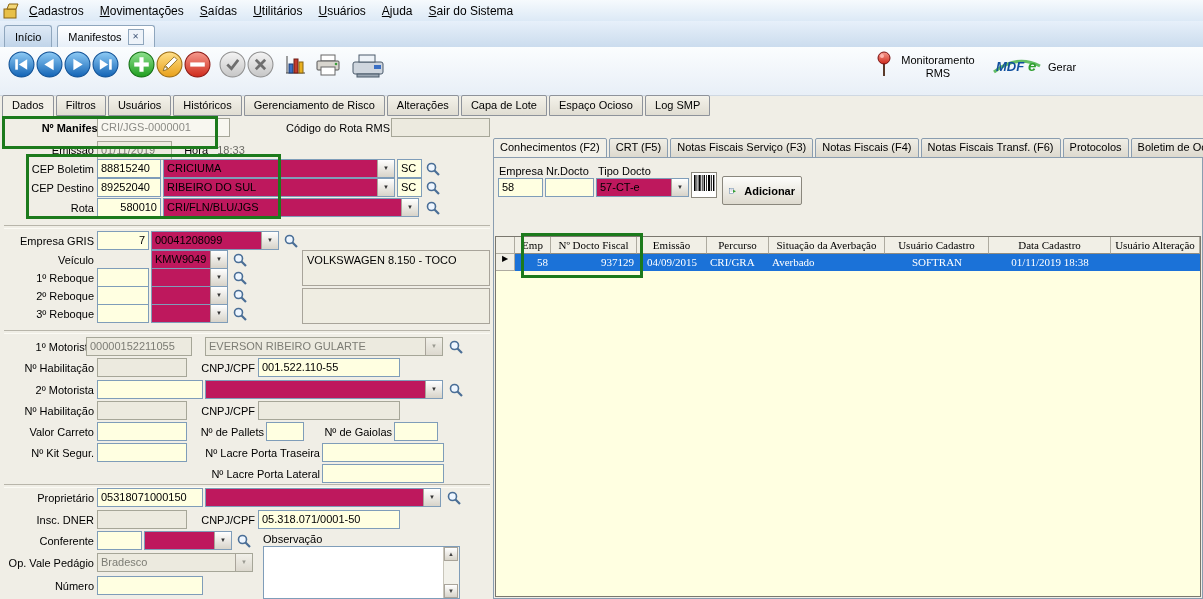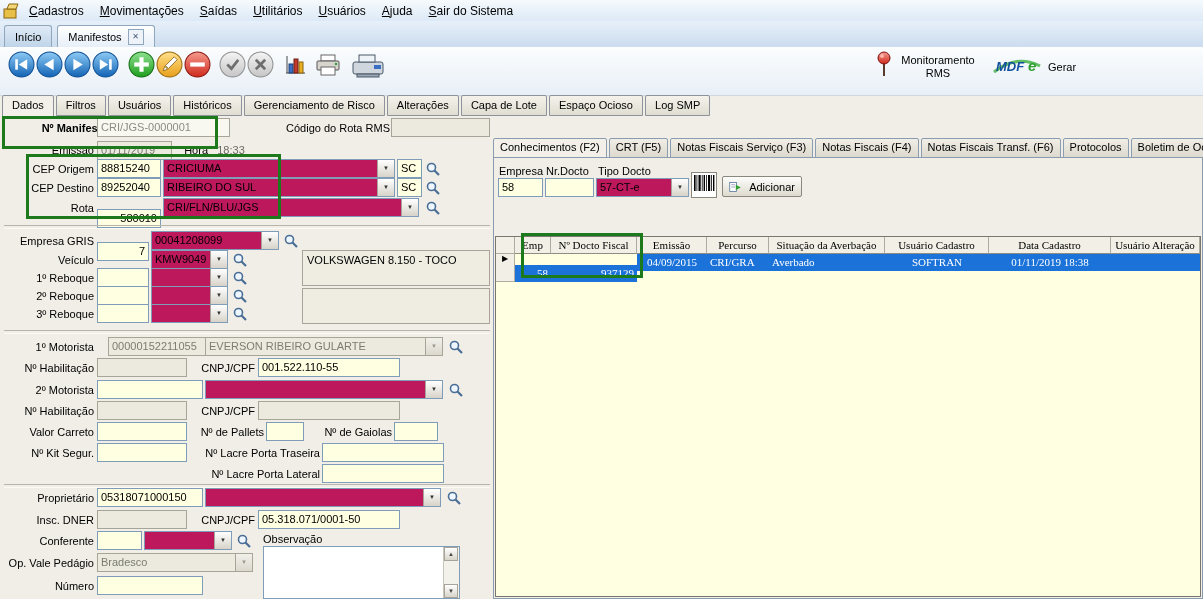--- a/index.html
+++ b/index.html
@@ -65,34 +65,34 @@
          border:1px solid #a9a49a;display:flex;align-items:center;justify-content:center;font-size:6px;color:#444;box-sizing:border-box;}
 
   
   .rpanel{position:absolute;left:493px;top:138px;width:710px;height:461px;}
   .rtabs{position:absolute;left:0;top:0;width:710px;height:19px;white-space:nowrap;overflow:hidden;}
   .rtab{display:inline-block;height:18px;line-height:17px;padding:0 6px;border:1px solid #8a9db0;
         border-radius:2px 2px 0 0;background:linear-gradient(#f0eee6,#ddd9ce);margin-right:-1px;}
   .rtab.active{background:#f2f0e8;height:19px;}
   .rbody{position:absolute;left:0;top:19px;width:710px;height:442px;border:1px solid #8a9db0;
          background:#f0eee6;box-sizing:border-box;}
-  .btn{position:absolute;height:21px;display:flex;align-items:center;justify-content:center;gap:8px;
+  .btn{position:absolute;height:29px;display:flex;align-items:center;justify-content:center;gap:8px;
        background:linear-gradient(#fdfdfb,#dedacf);border:1px solid #8a877d;border-radius:2px;
-       padding:0 6px;box-sizing:border-box;cursor:pointer;}
+       padding:0 6px;box-sizing:border-box;cursor:pointer;font-weight:bold;}
 
   
   .grid{position:absolute;left:1px;top:78px;width:706px;height:361px;border:1px solid #7a776e;
         background:#ffffe1;overflow:hidden;box-sizing:border-box;}
   .grow{display:flex;width:100%;font-family:Liberation Serif, serif;}
   .gc{height:17px;line-height:16px;padding:0 3px;white-space:nowrap;overflow:hidden;box-sizing:border-box;flex:0 0 auto;}
   .ghead .gc{background:#f1efe6;border-right:1px solid #aeaba0;border-bottom:1px solid #8f8c82;text-align:center;}
   .gsel .gc{background:#1b72d8;color:#fff;}
   .gutter{flex:0 0 18px;background:#f1efe6;border-right:1px solid #aeaba0;border-bottom:1px solid #aeaba0;
           text-align:center;font-size:8px;color:#000;}
-  .ar{text-align:right;margin-top:11px;}
+  .ar{text-align:right;}
   .ac{text-align:center;}
 
   
   .hl{position:absolute;border:3px solid #1c7a1c;pointer-events:none;z-index:50;}
 </style>
 </head>
 <body>
 
 <svg width="0" height="0" style="position:absolute">
   <defs>
@@ -269,21 +269,21 @@
   <span class="lbl b" style="left:16px;top:119px;width:92px">Nº Manifesto</span>
   <div class="fld ro" style="left:97px;top:118px;width:133px">CRI/JGS-0000001</div>
   <span class="lbl" style="left:278px;top:119px;width:112px">Código do Rota RMS</span>
   <div class="fld dis" style="left:391px;top:118px;width:99px"></div>
 
   <span class="lbl" style="left:0;top:141px;width:94px">Emissão</span>
   <div class="fld dis" style="left:97px;top:141px;width:75px">01/11/2019</div>
   <span class="lbl" style="left:172px;top:141px;width:36px">Hora</span>
   <span class="flatval" style="left:210px;top:142px;width:42px">18:33</span>
 
-  <span class="lbl" style="left:0;top:160px;width:94px">CEP Origem</span>
+  <span class="lbl" style="left:0;top:160px;width:94px">CEP Boletim</span>
   <div class="fld" style="left:97px;top:159px;width:64px">88815240</div>
   <div class="cmb" style="left:163px;top:159px;width:232px"><span>CRICIUMA</span><span class="dd">▼</span></div>
   <div class="fld" style="left:397px;top:159px;width:25px">SC</div>
   <span class="mag" style="left:424px;top:160px">
       <svg width="16" height="16" viewBox="0 0 16 16">
         <circle cx="6.5" cy="6.5" r="4" fill="#eef6ff" stroke="#4a6e96" stroke-width="1.6"></circle>
         <line x1="9.5" y1="9.5" x2="14" y2="14" stroke="#4a6e96" stroke-width="2.2"></line>
       </svg>
     </span>
 
@@ -363,21 +363,21 @@
   <span class="mag" style="left:231px;top:305px">
       <svg width="16" height="16" viewBox="0 0 16 16">
         <circle cx="6.5" cy="6.5" r="4" fill="#eef6ff" stroke="#4a6e96" stroke-width="1.6"></circle>
         <line x1="9.5" y1="9.5" x2="14" y2="14" stroke="#4a6e96" stroke-width="2.2"></line>
       </svg>
     </span>
 
   <div class="sep" style="top:330px"></div>
 
   <span class="lbl" style="left:0;top:338px;width:94px">1º Motorista</span>
-  <div class="fld dis" style="left:108px;top:337px;width:106px">00000152211055</div>
+  <div class="fld dis" style="left:86px;top:337px;width:106px">00000152211055</div>
   <div class="cmb dis" style="left:205px;top:337px;width:238px"><span>EVERSON RIBEIRO GULARTE</span><span class="dd">▼</span></div>
   <span class="mag" style="left:447px;top:338px">
       <svg width="16" height="16" viewBox="0 0 16 16">
         <circle cx="6.5" cy="6.5" r="4" fill="#eef6ff" stroke="#4a6e96" stroke-width="1.6"></circle>
         <line x1="9.5" y1="9.5" x2="14" y2="14" stroke="#4a6e96" stroke-width="2.2"></line>
       </svg>
     </span>
 
   <span class="lbl" style="left:0;top:359px;width:94px">Nº Habilitação</span>
   <div class="fld dis" style="left:97px;top:358px;width:90px"></div>

